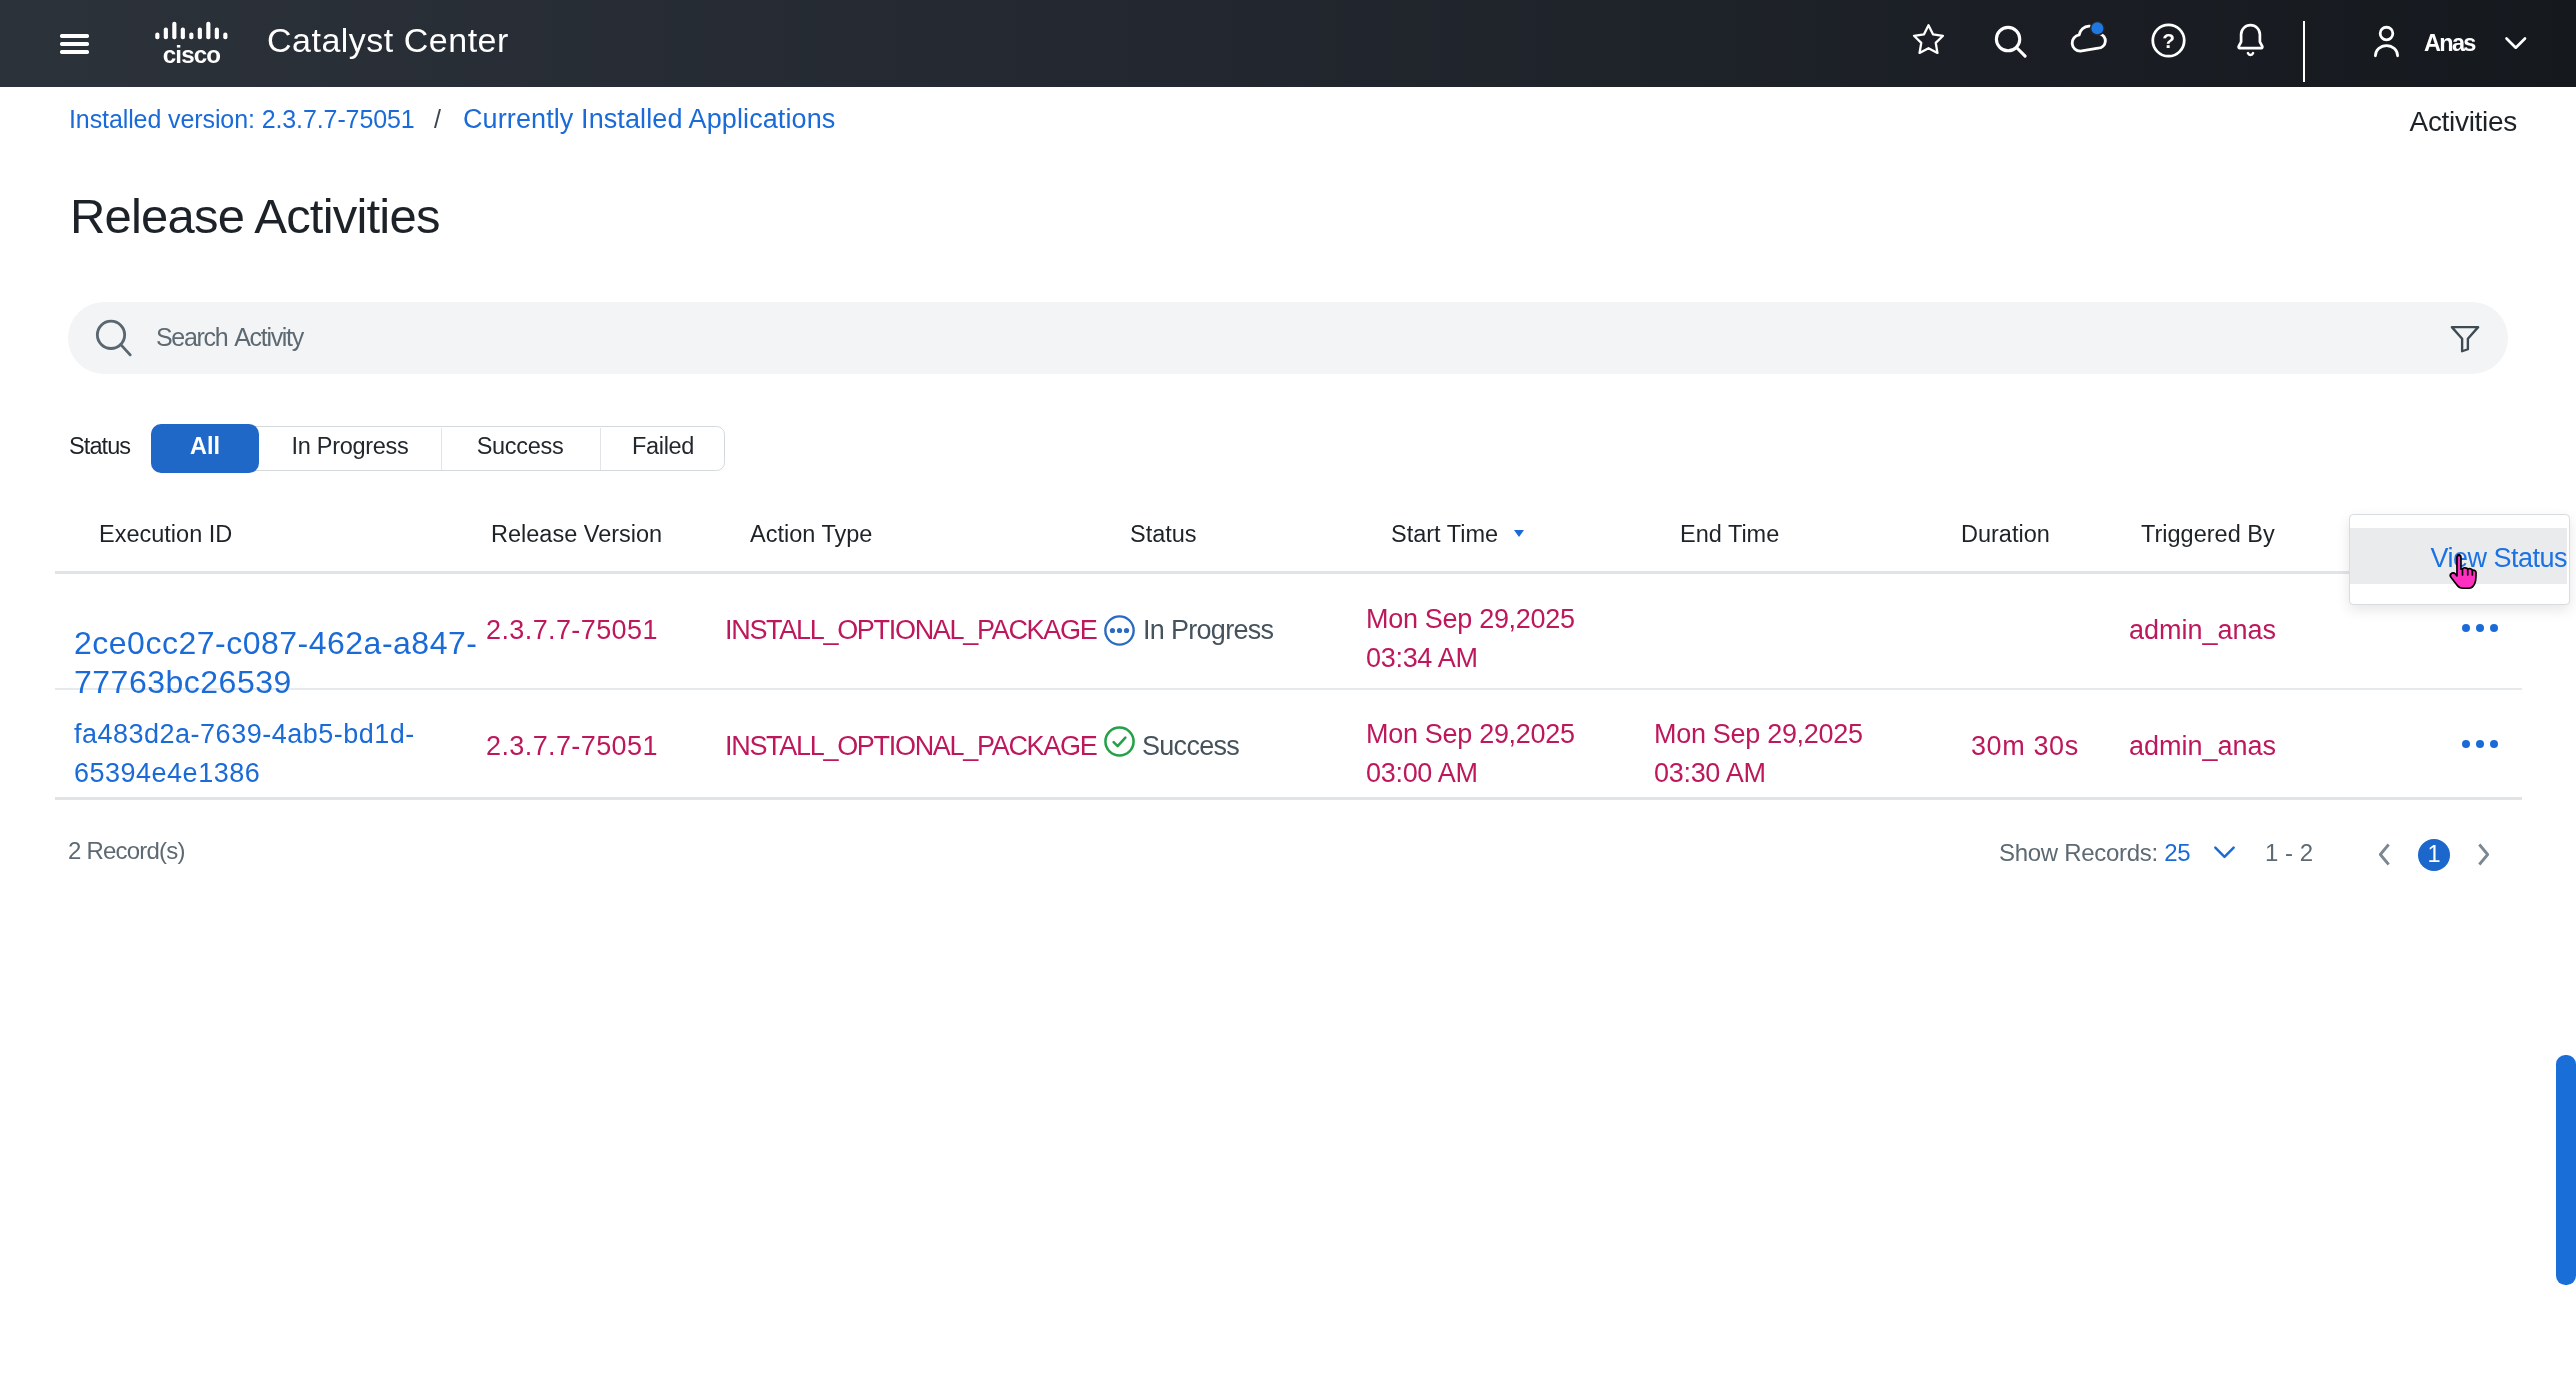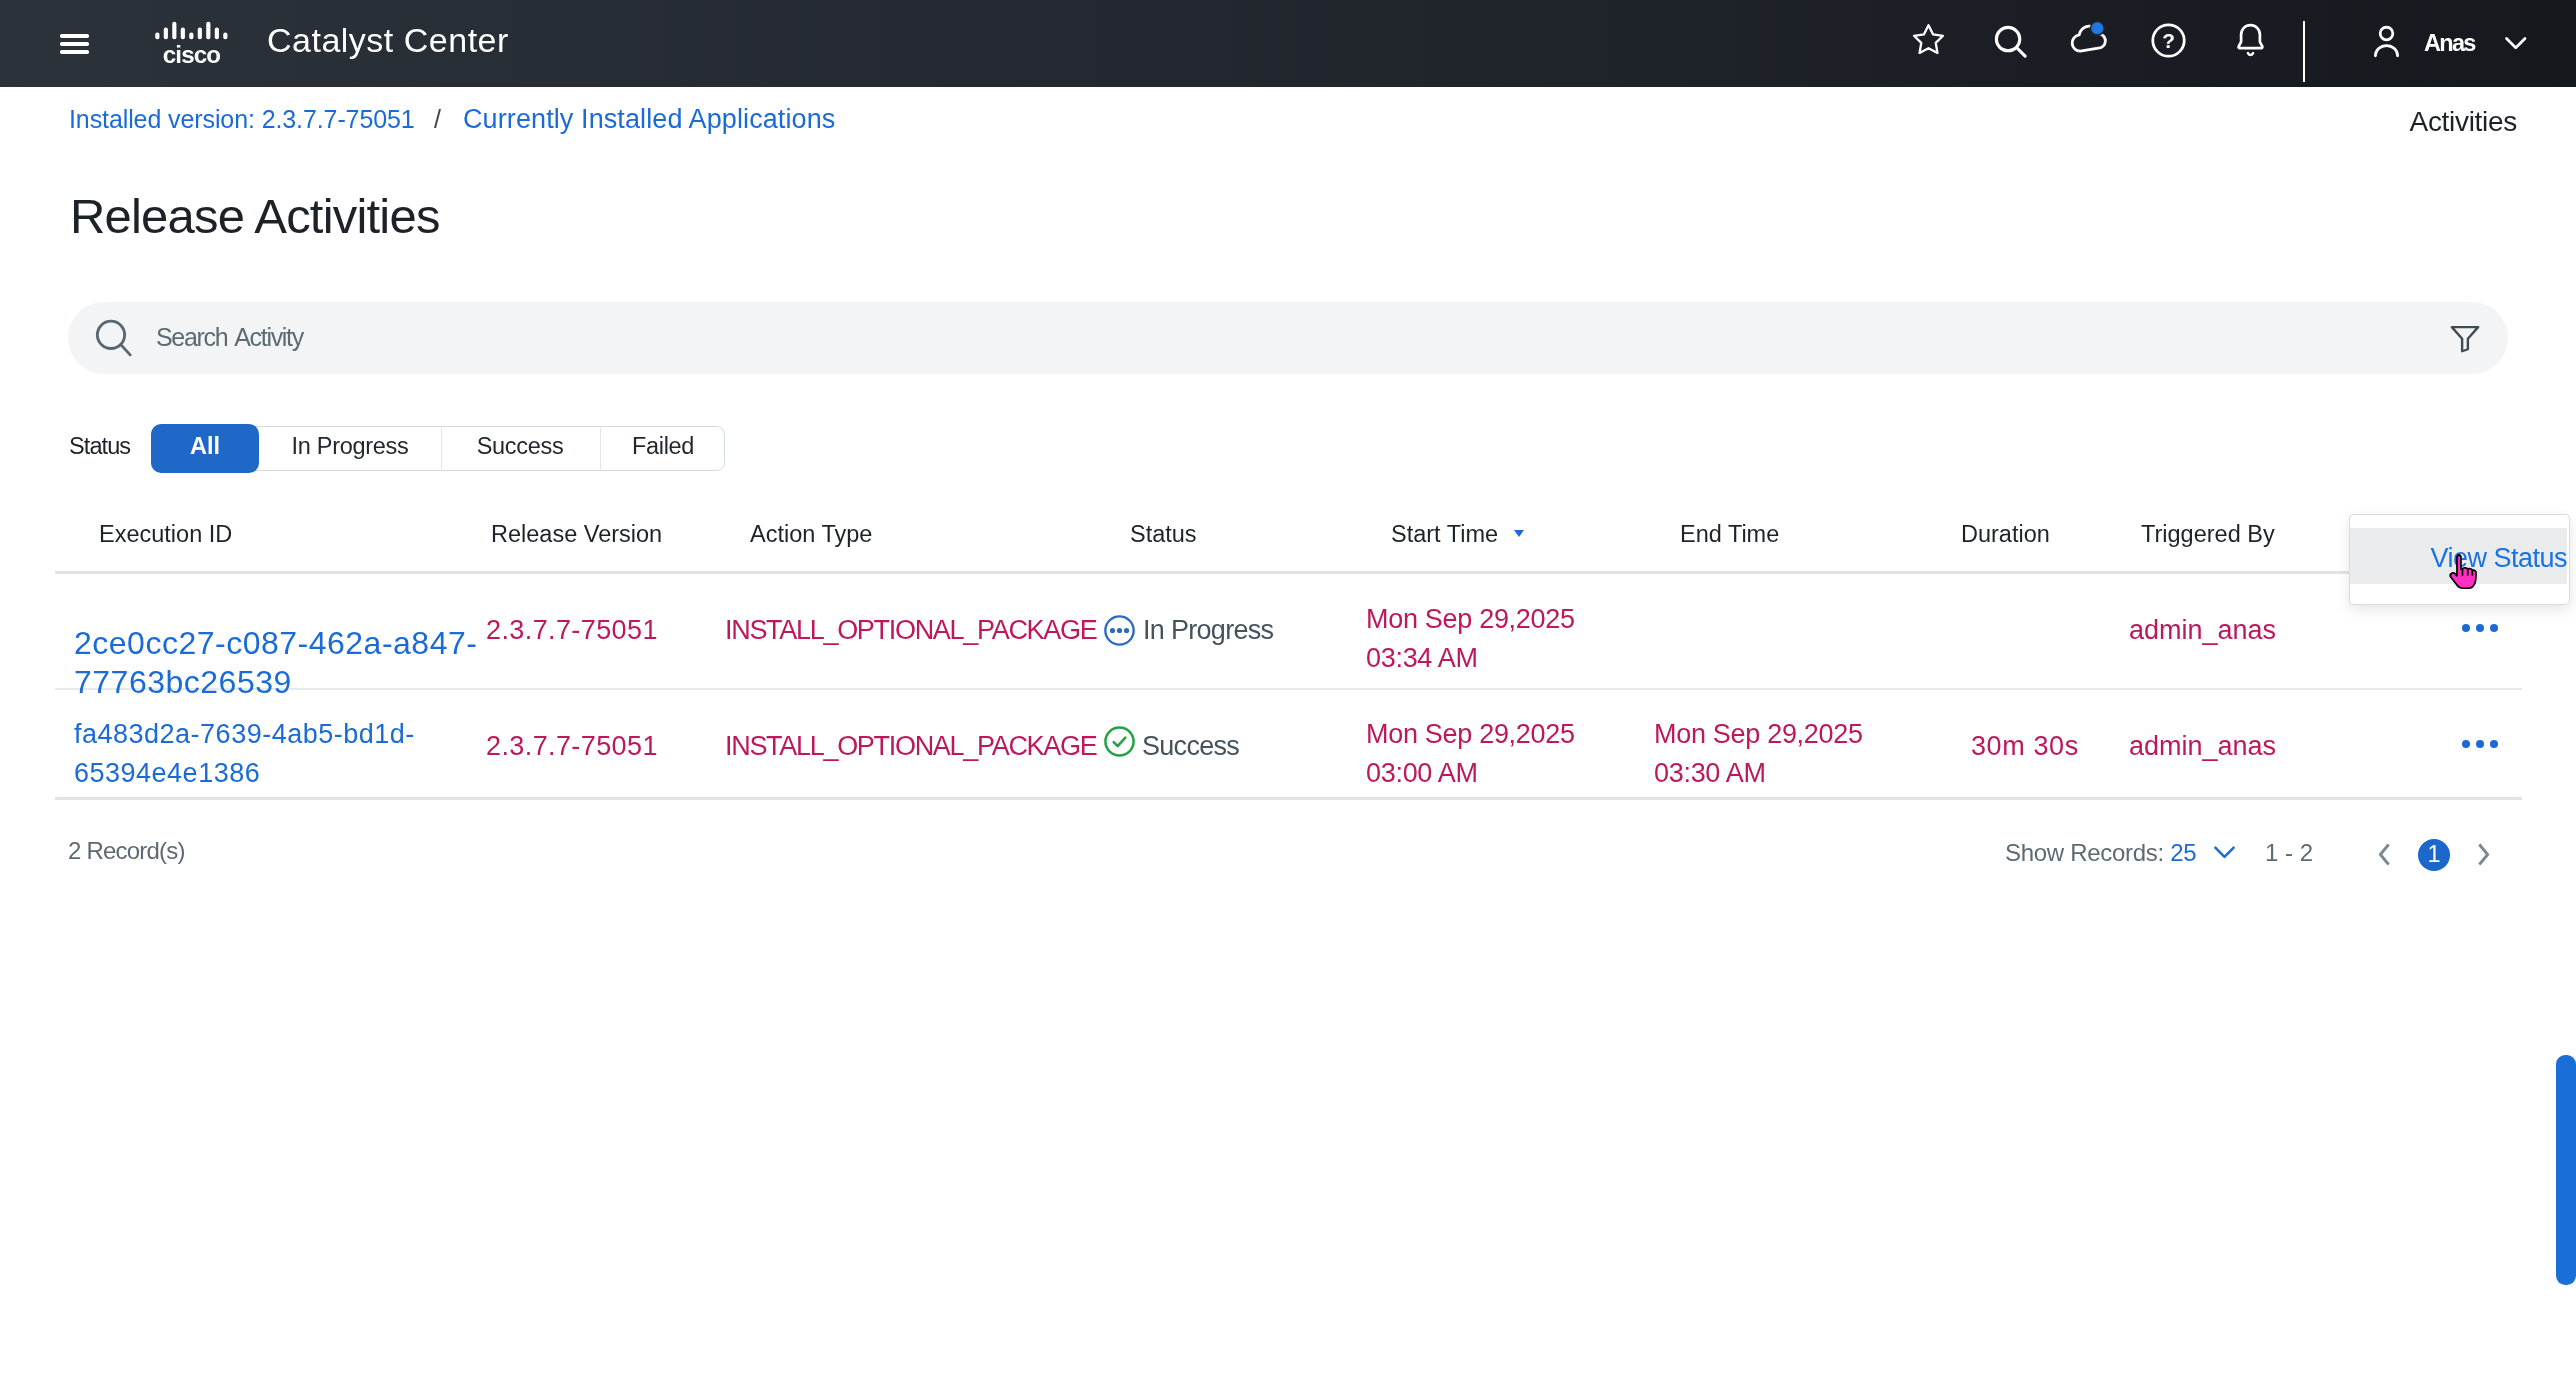--- a/index.html
+++ b/index.html
@@ -133,21 +133,21 @@
   <div class="abs" style="left:1142px;top:733px;font-size:27px;letter-spacing:-0.7px;color:#46535c;">Success</div>
   <div class="abs gray" style="left:1366px;top:715px;font-size:27px;letter-spacing:-0.3px;line-height:39px;">Mon Sep 29,2025<br>03:00 AM</div>
   <div class="abs gray" style="left:1654px;top:715px;font-size:27px;letter-spacing:-0.3px;line-height:39px;">Mon Sep 29,2025<br>03:30 AM</div>
   <div class="abs gray" style="left:1971px;top:733px;font-size:27px;letter-spacing:0.6px;text-align:center;">30m 30s</div>
   <div class="abs gray" style="left:2129px;top:733px;font-size:27px;">admin_anas</div>
   <div class="abs" style="left:2462px;top:740px;width:8.4px;height:8.4px;border-radius:50%;background:#1a6bd8;"></div>
   <div class="abs" style="left:2476px;top:740px;width:8.4px;height:8.4px;border-radius:50%;background:#1a6bd8;"></div>
   <div class="abs" style="left:2490px;top:740px;width:8.4px;height:8.4px;border-radius:50%;background:#1a6bd8;"></div>
 
   <div class="abs" style="left:68px;top:839px;font-size:24px;letter-spacing:-0.8px;color:#5d6a73;">2 Record(s)</div>
-  <div class="abs" style="left:1999px;top:841px;font-size:24px;letter-spacing:-0.3px;color:#5d6a73;margin-left:6px;">Show Records: <span class="link">25</span></div>
+  <div class="abs" style="left:1999px;top:841px;font-size:24px;letter-spacing:-0.3px;color:#5d6a73;">Show Records: <span class="link">25</span></div>
   <svg class="abs" style="left:2212px;top:845px;" width="25" height="17" viewBox="0 0 30 20">
     <polyline points="4,3 15,14 26,3" fill="none" stroke="#1a6bd8" stroke-width="3" stroke-linecap="round" stroke-linejoin="round"></polyline>
   </svg>
   <div class="abs" style="left:2265px;top:841px;font-size:24px;color:#5d6a73;">1 - 2</div>
   <svg class="abs" style="left:2376px;top:842px;" width="17" height="25" viewBox="0 0 20 30">
     <polyline points="15,3 5,15 15,27" fill="none" stroke="#7d8790" stroke-width="3.4" stroke-linejoin="round"></polyline>
   </svg>
   <div class="abs" style="left:2418px;top:839px;width:32px;height:32px;border-radius:50%;background:#1b67cc;"></div>
   <div class="abs" style="left:2418px;top:843px;width:32px;text-align:center;font-size:23.5px;color:#fff;">1</div>
   <svg class="abs" style="left:2475px;top:842px;" width="17" height="25" viewBox="0 0 20 30">

